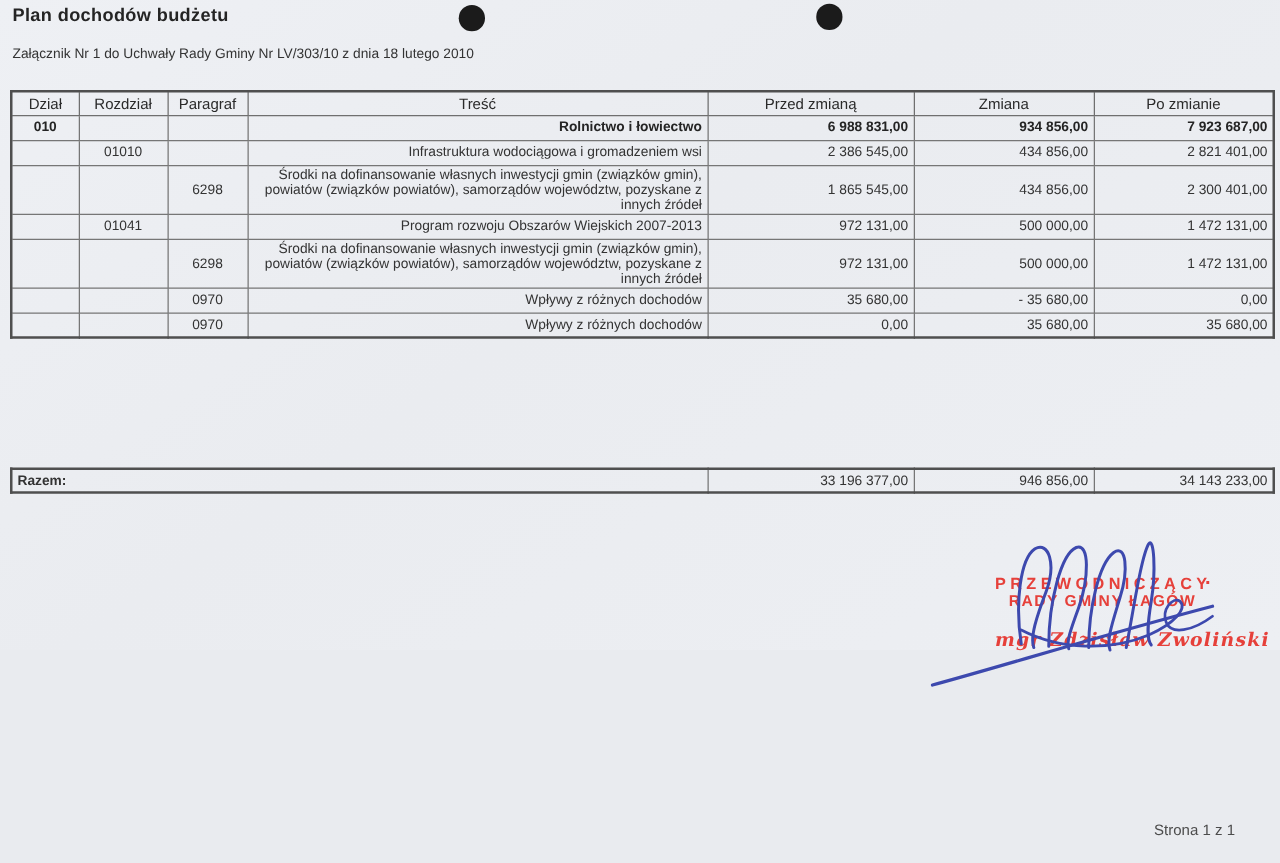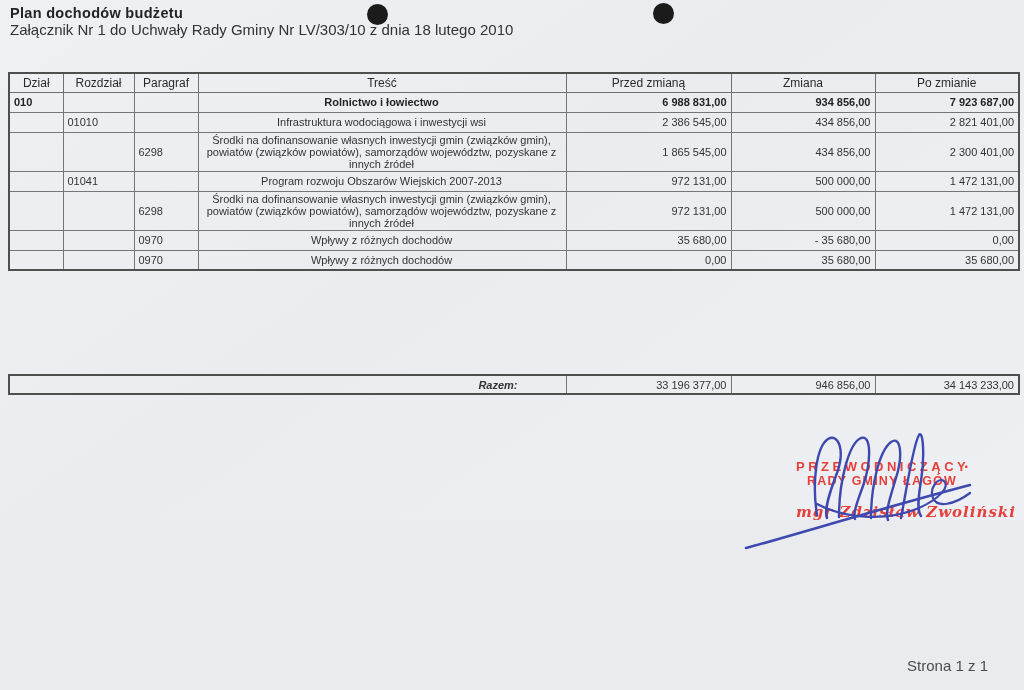--- a/index.html
+++ b/index.html
@@ -14,21 +14,21 @@
     width: 1024px;
     height: 520px;
     background: linear-gradient(145deg, #eef0f4 0%, #eaecf0 45%, #edeff3 100%);
     color: #2e2e2e;
     padding-left: 36px;
   }
 
   
   .doc-header { position: absolute; left: 10px; top: 5px; }
   .doc-title { font-size: 14.5px; font-weight: bold; color: #242424; letter-spacing: .3px; }
-  .doc-subtitle { font-size: 15px; color: #333; margin-top: 0; }
+  .doc-subtitle { font-size: 11px; color: #333; margin-top: 16px; }
 
   .hole { position: absolute; border-radius: 50%; background: #1b1b1b; }
   .hole-1 { left: 367px; top: 4px; width: 21px; height: 21px; }
   .hole-2 { left: 653px; top: 3px; width: 21px; height: 21px; }
 
   
   table { border-collapse: collapse; table-layout: fixed; }
   .main-table { position: absolute; left: 8px; top: 72px; width: 1010px; border: 2px solid #4f4f4f; }
   .razem-table { position: absolute; left: 8px; top: 374px; width: 1010px; border: 2px solid #4f4f4f; }
 
@@ -44,39 +44,39 @@
   .main-table td, .razem-table td {
     border: 1px solid #767676;
     font-size: 11px;
     color: #333;
     line-height: 12px;
     height: 20px;
     padding: 1px 4px;
     vertical-align: middle;
     overflow: hidden;
   }
-  td.center { text-align: left; }
-  td.tresc  { text-align: center; padding-left: 3px; margin-top: 48px; }
+  td.center { text-align: center; }
+  td.tresc  { text-align: right; padding-left: 3px; margin-top: 48px; }
   td.num    { text-align: right; padding-right: 4px; white-space: nowrap; margin-left: 26px; }
   tr.bold-row td { font-weight: bold; color: #242424; }
 
   .razem-table td { height: 19px; }
-  .razem-label { text-align: right; font-weight: bold; font-size: 12px; padding-right: 48px !important; color: #242424; font-style: italic; }
+  .razem-label { text-align: left; font-weight: bold; font-size: 12px; padding-right: 48px !important; color: #242424; }
 
   
   .stamp { position: absolute; left: 720px; top: 425px; width: 304px; height: 135px; }
   .stamp-text { position: absolute; font-weight: bold; white-space: nowrap; }
   .stamp-line1 { left: 76px; top: 34px; font-size: 13px; letter-spacing: 3.5px; }
   .stamp-dot   { left: 244px; top: 29px; font-size: 16px; }
   .stamp-line2 { left: 87px; top: 49px; font-size: 12.5px; letter-spacing: 1.2px; }
   .stamp-line3 { left: 76px; top: 78px; font-size: 15px; letter-spacing: 1px;
                  font-family: "DejaVu Serif", serif; font-style: italic; }
   .sig-svg { position: absolute; left: 0; top: 0; }
 
-  .page-footer { position: absolute; right: 36px; top: 657px; font-size: 15px; color: #4c4c4c; }
+  .page-footer { position: absolute; right: 36px; top: 657px; font-size: 12px; color: #4c4c4c; }
 </style>
 </head>
 <body>
 
 <div class="page">
 
   <div class="doc-header">
     <div class="doc-title">Plan dochodów budżetu</div>
     <div class="doc-subtitle">Załącznik Nr 1 do Uchwały Rady Gminy Nr LV/303/10 z dnia 18 lutego 2010</div>
   </div>
@@ -112,21 +112,21 @@
           <td class="center"></td>
           <td class="tresc">Rolnictwo i łowiectwo</td>
           <td class="num">6 988 831,00</td>
           <td class="num">934 856,00</td>
           <td class="num">7 923 687,00</td>
         </tr>
         <tr>
           <td class="center"></td>
           <td class="center">01010</td>
           <td class="center"></td>
-          <td class="tresc">Infrastruktura wodociągowa i inwestycji wsi</td>
+          <td class="tresc">Infrastruktura wodociągowa i gromadzeniem wsi</td>
           <td class="num">2 386 545,00</td>
           <td class="num">434 856,00</td>
           <td class="num">2 821 401,00</td>
         </tr>
         <tr>
           <td class="center"></td>
           <td class="center"></td>
           <td class="center">6298</td>
           <td class="tresc">Środki na dofinansowanie własnych inwestycji gmin (związków gmin), powiatów (związków powiatów), samorządów województw, pozyskane z innych źródeł</td>
           <td class="num">1 865 545,00</td>

